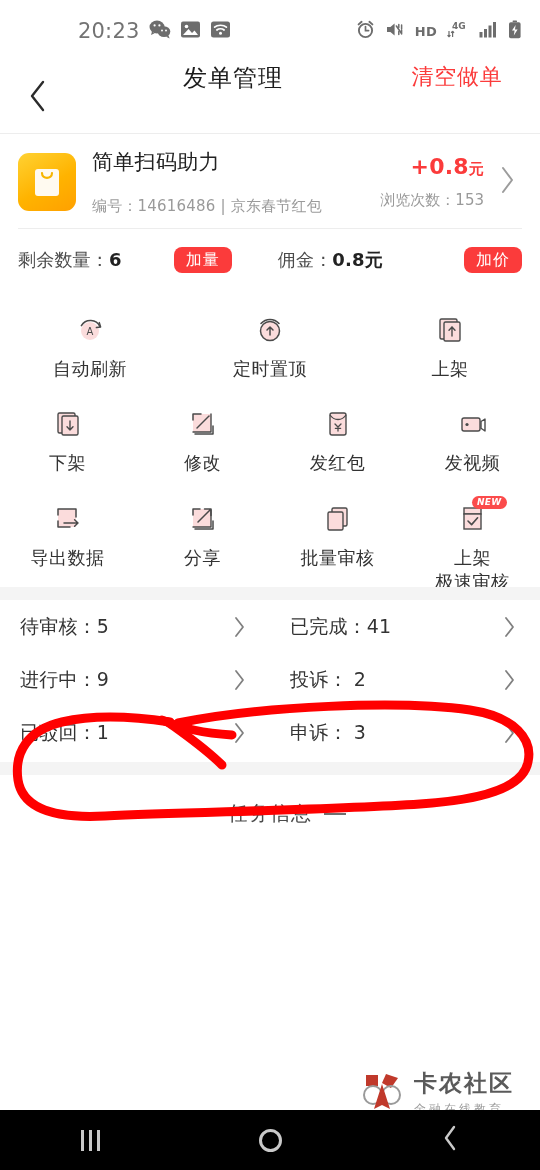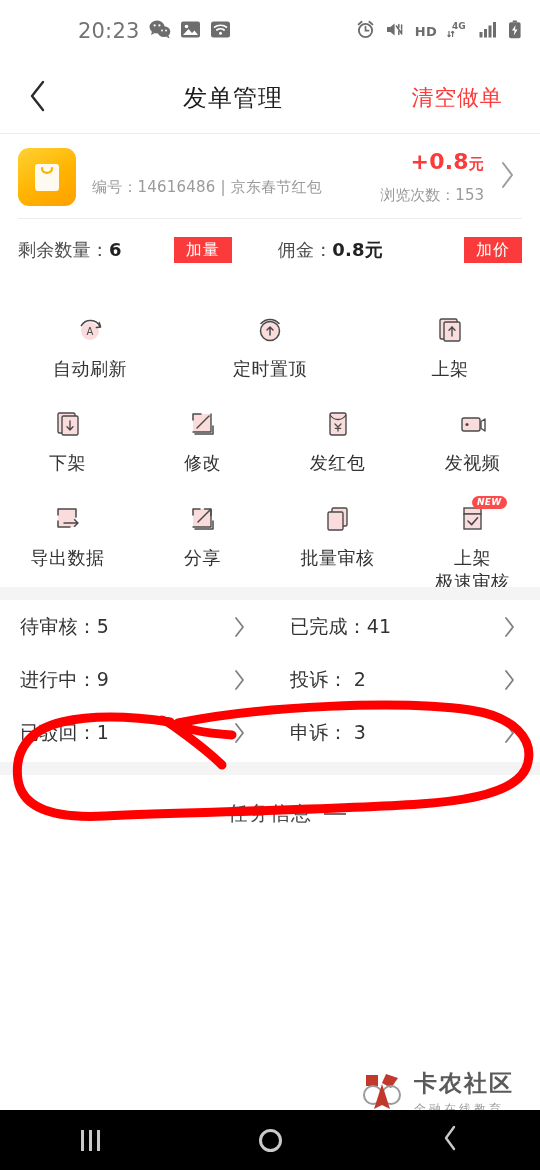--- a/index.html
+++ b/index.html
@@ -19,21 +19,21 @@
   }
   .sb-left { display: flex; align-items: center; gap: 9px; }
   .sb-time { font-size: 21px; color: #737373; letter-spacing: .2px; font-weight: 400; }
   .sb-right { display: flex; align-items: center; gap: 10px; }
   .sb-ico { display: block; }
   .sb-hd { font-size: 13px; color: #6d6d6d; font-weight: 700; letter-spacing: .3px; }
 
   
   .header {
     position: absolute; top: 62px; left: 0; width: 540px; height: 72px;
-    display: flex; align-items: center; border-bottom: 1px solid #ededed;
+    display: flex; border-bottom: 1px solid #ededed;
   }
   .hdr-back { width: 76px; display: flex; align-items: center; justify-content: center; }
   .hdr-title {
     flex: 1; text-align: center; font-size: 24px; color: #1c1c1c;
     font-weight: 500; letter-spacing: 1px;
   }
   .hdr-action {
     width: 150px; text-align: center; font-size: 22px; color: #fb3b3b;
     letter-spacing: .8px; padding-right: 16px;
   }
@@ -59,21 +59,21 @@
   .card-divider { height: 1px; background: #ededed; margin: 0 18px; }
 
   .card-bottom {
     display: flex; align-items: center; height: 62px; padding: 0 18px;
     font-size: 18px; color: #4b4b4b;
   }
   .cb-label { letter-spacing: .2px; }
   .cb-label b { color: #222; font-weight: 700; }
   .pill {
     background: #fb3b3b; color: #fff; font-size: 16px; font-weight: 500;
-    border-radius: 0; padding: 5px 12px; letter-spacing: 1px; line-height: 1;
+    border-radius: 8px; padding: 5px 12px; letter-spacing: 1px; line-height: 1;
   }
   .sp-a { width: 52px; } .sp-b { width: 46px; } .sp-c { flex: 1; }
 
   
   .grid { position: absolute; top: 287px; left: 0; width: 540px; padding: 8px 0 10px; }
   .grid-row { display: flex; }
   .cell {
     flex: 1; display: flex; flex-direction: column; align-items: center;
     padding: 14px 0 8px;
   }
@@ -217,20 +217,21 @@
     <div class="card-top">
       <div class="thumb">
         <span class="bag">
           <svg width="30" height="34" viewBox="0 0 30 34">
             <rect x="3" y="4" width="24" height="27" rx="3" fill="#fffaf0"></rect>
             <path d="M10 8 C10 14.5 20 14.5 20 8" stroke="#f7b500" stroke-width="2.2" fill="none" stroke-linecap="round"></path>
           </svg>
         </span>
       </div>
       <div class="card-mid">
+        <div class="card-title">简单扫码助力</div>
         <div class="card-sub">编号：14616486 | 京东春节红包</div>
       </div>
       <div class="card-right">
         <div class="price"><span>+0.8</span><small>元</small></div>
         <div class="views">浏览次数：153</div>
       </div>
       <div class="card-chev">
         <span>
           <svg width="16" height="30" viewBox="0 0 16 30">
             <path d="M4 3 L13 15 L4 27" stroke="#9c9c9c" stroke-width="2" fill="none" stroke-linecap="round" stroke-linejoin="round"></path>

